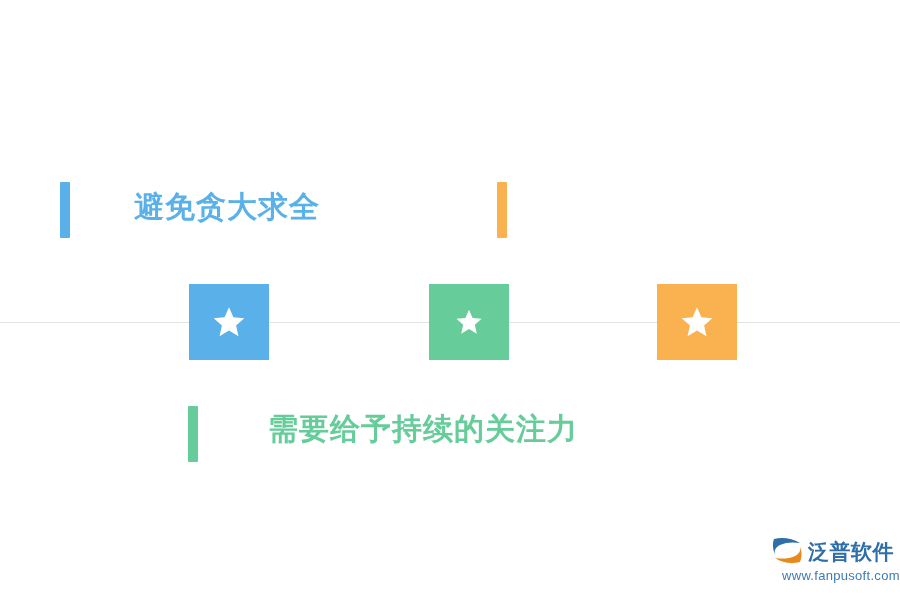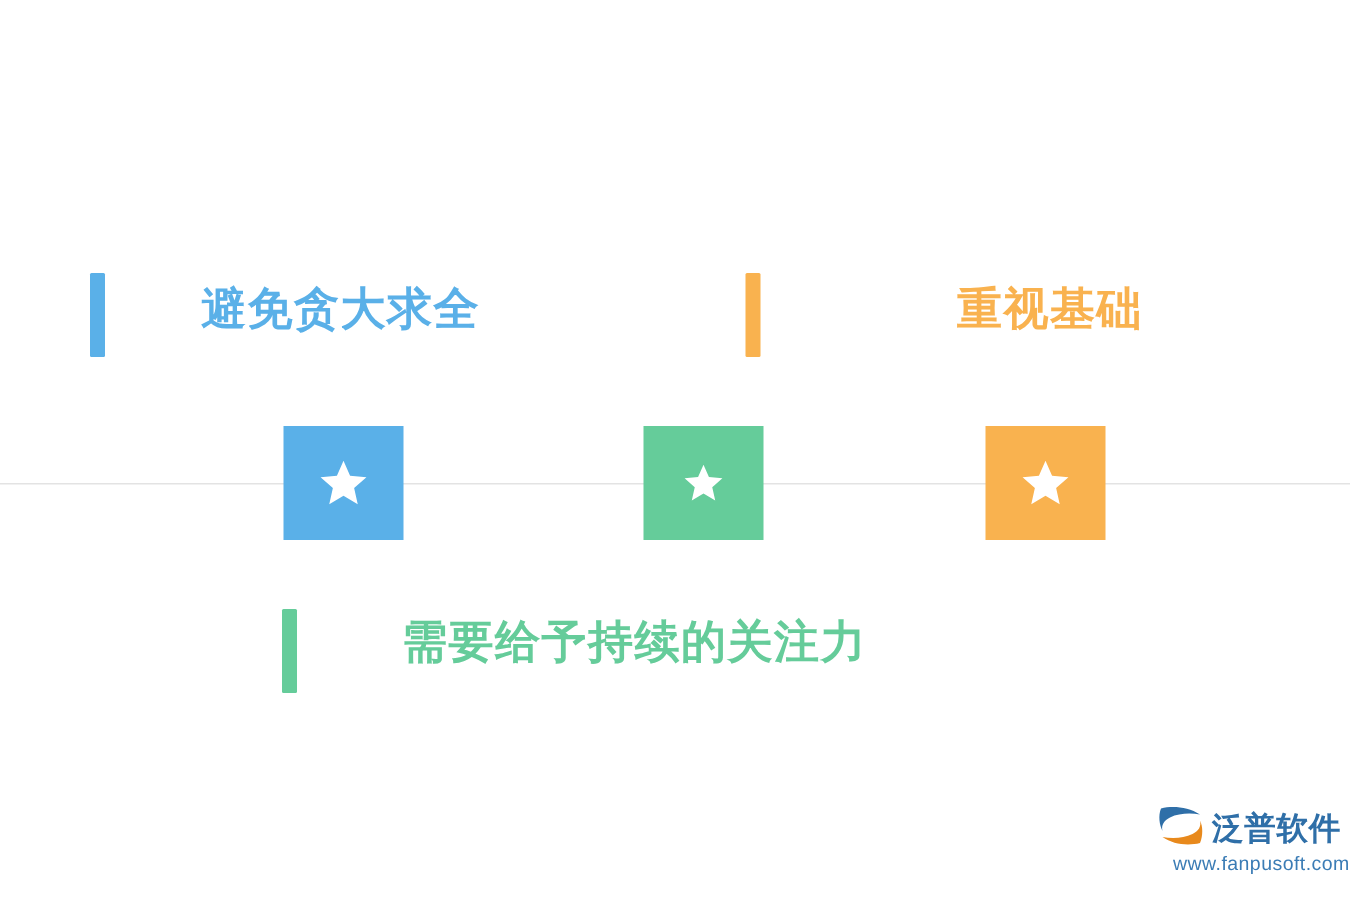--- a/index.html
+++ b/index.html
@@ -156,21 +156,20 @@
 <body>
 
 <div class="canvas">
 
   <div class="timeline-rule"></div>
 
   <div class="bar bar-1"></div>
   <div class="label label-1">避免贪大求全</div>
 
   <div class="bar bar-2"></div>
-  <div class="label label-2">重视基础</div>
 
   <div class="node node-1">
     <svg class="star-icon" viewBox="0 0 24 24">
       <polygon points="12,1.5 15.1,8.6 22.8,9.3 17,14.4 18.7,22 12,18 5.3,22 7,14.4 1.2,9.3 8.9,8.6"></polygon>
     </svg>
   </div>
   <div class="node node-2">
     <svg class="star-icon" viewBox="0 0 24 24">
       <polygon points="12,1.5 15.1,8.6 22.8,9.3 17,14.4 18.7,22 12,18 5.3,22 7,14.4 1.2,9.3 8.9,8.6"></polygon>
     </svg>

